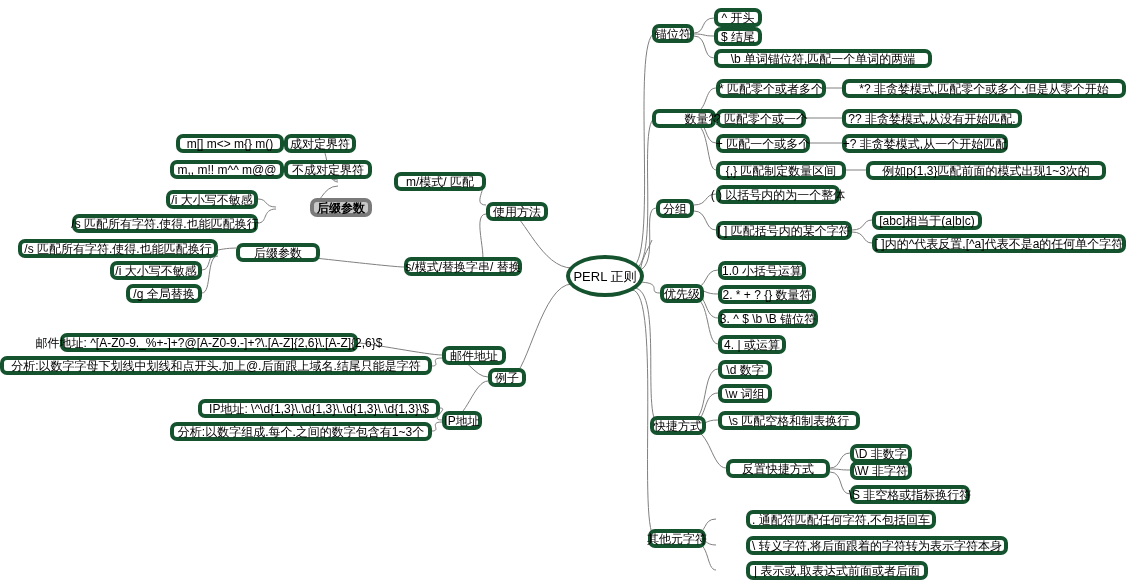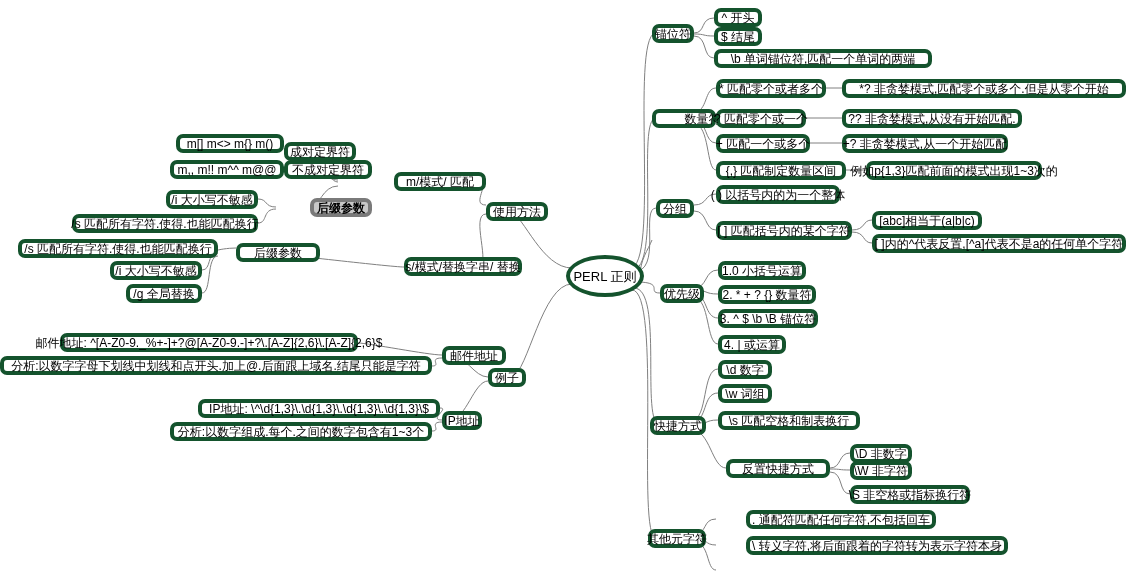--- a/index.html
+++ b/index.html
@@ -143,21 +143,21 @@
   <div class="node" style="left:714px; top:49px; width:218px;">\b 单词锚位符,匹配一个单词的两端</div>
 
   <div class="node" style="left:652px; top:109px; width:64px;padding-left:42px;">数量符</div>
   <div class="node" style="left:716px; top:79px; width:110px;">* 匹配零个或者多个</div>
   <div class="node" style="left:716px; top:109px; width:90px;">? 匹配零个或一个</div>
   <div class="node" style="left:716px; top:134px; width:94px;">+ 匹配一个或多个</div>
   <div class="node" style="left:716px; top:161px; width:130px;">{,} 匹配制定数量区间</div>
   <div class="node" style="left:842px; top:79px; width:284px;">*? 非贪婪模式,匹配零个或多个.但是从零个开始</div>
   <div class="node" style="left:842px; top:109px; width:180px;">?? 非贪婪模式,从没有开始匹配.</div>
   <div class="node" style="left:842px; top:134px; width:166px;">+? 非贪婪模式,从一个开始匹配</div>
-  <div class="node" style="left:866px; top:161px; width:176px;">例如p{1,3}匹配前面的模式出现1~3次的</div>
+  <div class="node" style="left:866px; top:161px; width:240px;">例如p{1,3}匹配前面的模式出现1~3次的</div>
 
   <div class="node" style="left:656px; top:199px; width:38px;">分组</div>
   <div class="node" style="left:716px; top:185px; width:124px;">( ) 以括号内的为一个整体</div>
   <div class="node" style="left:716px; top:221px; width:136px;">[ ] 匹配括号内的某个字符</div>
   <div class="node" style="left:872px; top:211px; width:110px;">[abc]相当于(a|b|c)</div>
   <div class="node" style="left:872px; top:234px; width:254px;">[ ]内的^代表反置,[^a]代表不是a的任何单个字符</div>
 
   <div class="node" style="left:660px; top:284px; width:44px;">优先级</div>
   <div class="node" style="left:718px; top:261px; width:88px;">1.0 小括号运算</div>
   <div class="node" style="left:718px; top:285px; width:98px;">2. * + ? {} 数量符</div>
@@ -169,26 +169,27 @@
   <div class="node" style="left:718px; top:384px; width:54px;">\w 词组</div>
   <div class="node" style="left:718px; top:411px; width:142px;">\s 匹配空格和制表换行</div>
   <div class="node" style="left:726px; top:459px; width:104px;">反置快捷方式</div>
   <div class="node" style="left:850px; top:444px; width:62px;">\D 非数字</div>
   <div class="node" style="left:850px; top:461px; width:62px;">\W 非字符</div>
   <div class="node" style="left:850px; top:485px; width:120px;">\S 非空格或指标换行符</div>
 
   <div class="node" style="left:648px; top:529px; width:58px;">其他元字符</div>
   <div class="node" style="left:746px; top:536px; width:262px;">\ 转义字符,将后面跟着的字符转为表示字符本身</div>
   <div class="node" style="left:746px; top:510px; width:190px;">. 通配符匹配任何字符,不包括回车</div>
+  <div class="node" style="left:746px; top:561px; width:182px;">| 表示或,取表达式前面或者后面</div>
 
   <div class="node" style="left:486px; top:202px; width:62px;">使用方法</div>
   <div class="node" style="left:394px; top:172px; width:92px;">m/模式/  匹配</div>
   <div class="node" style="left:404px; top:257px; width:118px;">s/模式/替换字串/  替换</div>
 
-  <div class="node" style="left:284px; top:142px; width:72px;">成对定界符</div>
+  <div class="node" style="left:284px; top:134px; width:72px;">成对定界符</div>
   <div class="node" style="left:284px; top:160px; width:88px;">不成对定界符</div>
   <div class="node selected" style="left:310px; top:198px; width:62px;">后缀参数</div>
 
   <div class="node" style="left:176px; top:134px; width:108px;">m[] m&lt;&gt; m{} m()</div>
   <div class="node" style="left:170px; top:160px; width:114px;">m,, m!! m^^ m@@</div>
   <div class="node" style="left:166px; top:190px; width:92px;">/i 大小写不敏感</div>
   <div class="node" style="left:72px; top:214px; width:186px;">/s 匹配所有字符.使得.也能匹配换行</div>
 
   <div class="node" style="left:236px; top:243px; width:84px;">后缀参数</div>
   <div class="node" style="left:18px; top:239px; width:200px;">/s 匹配所有字符.使得.也能匹配换行</div>

